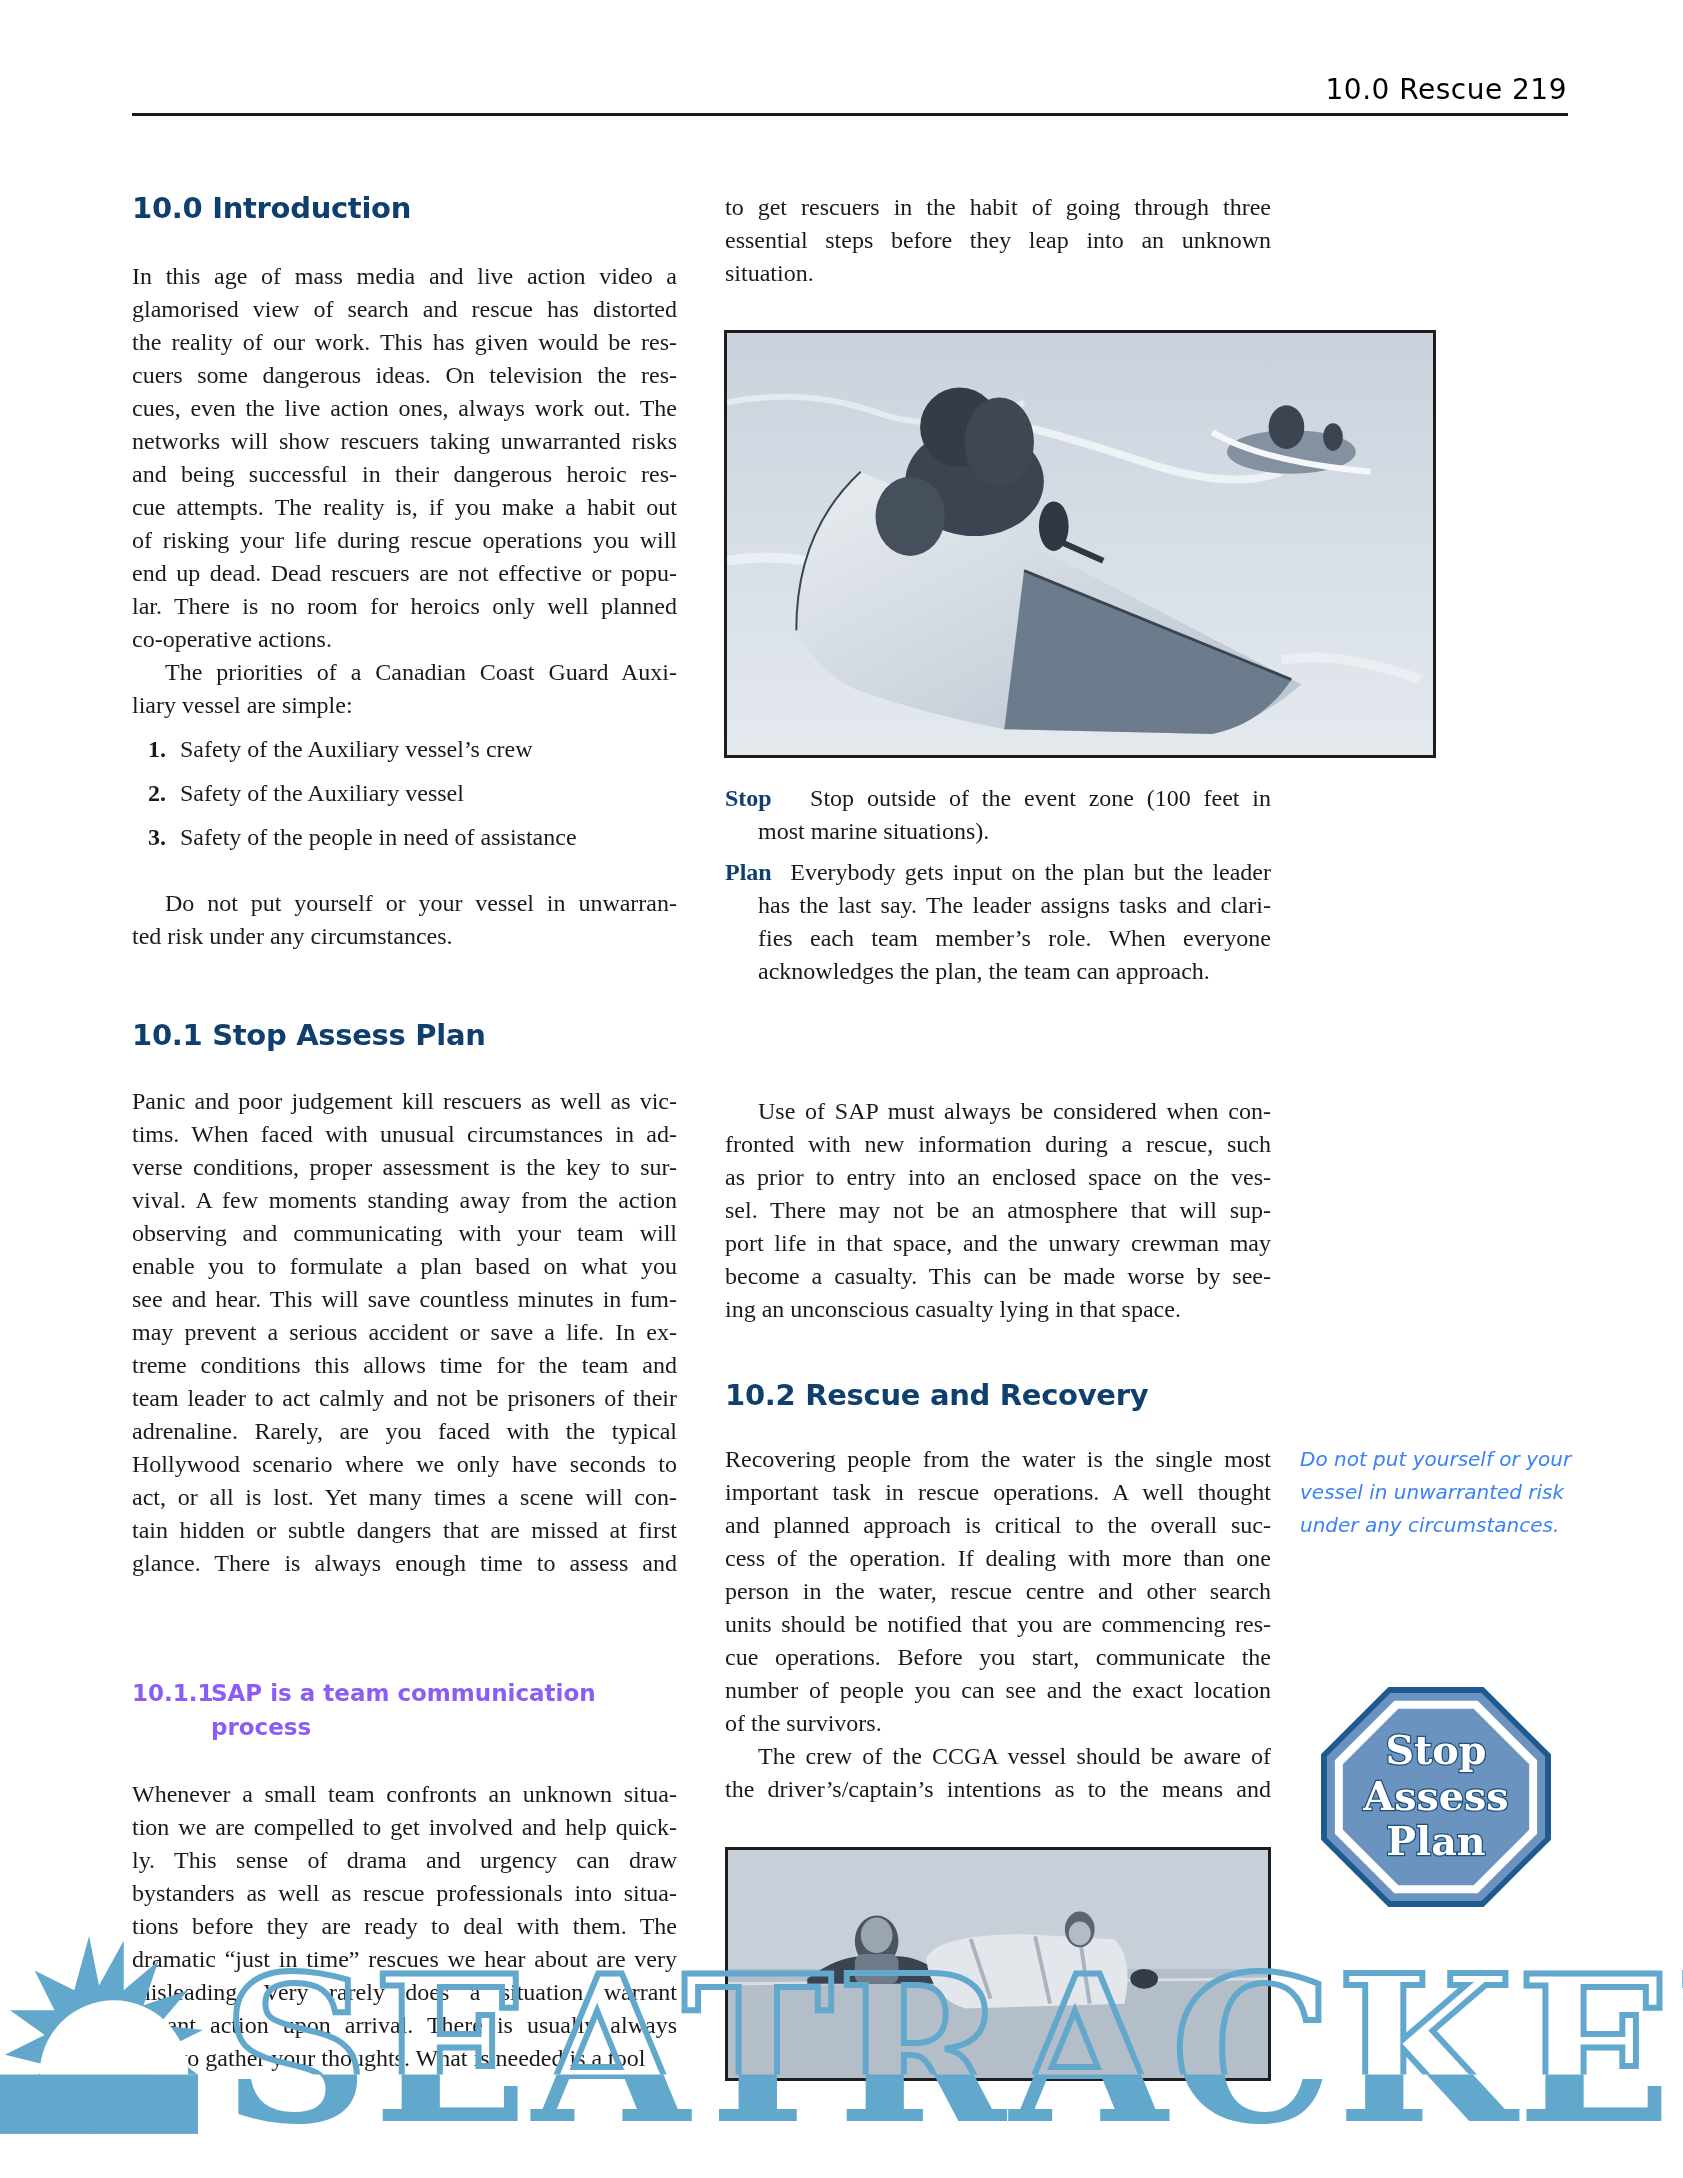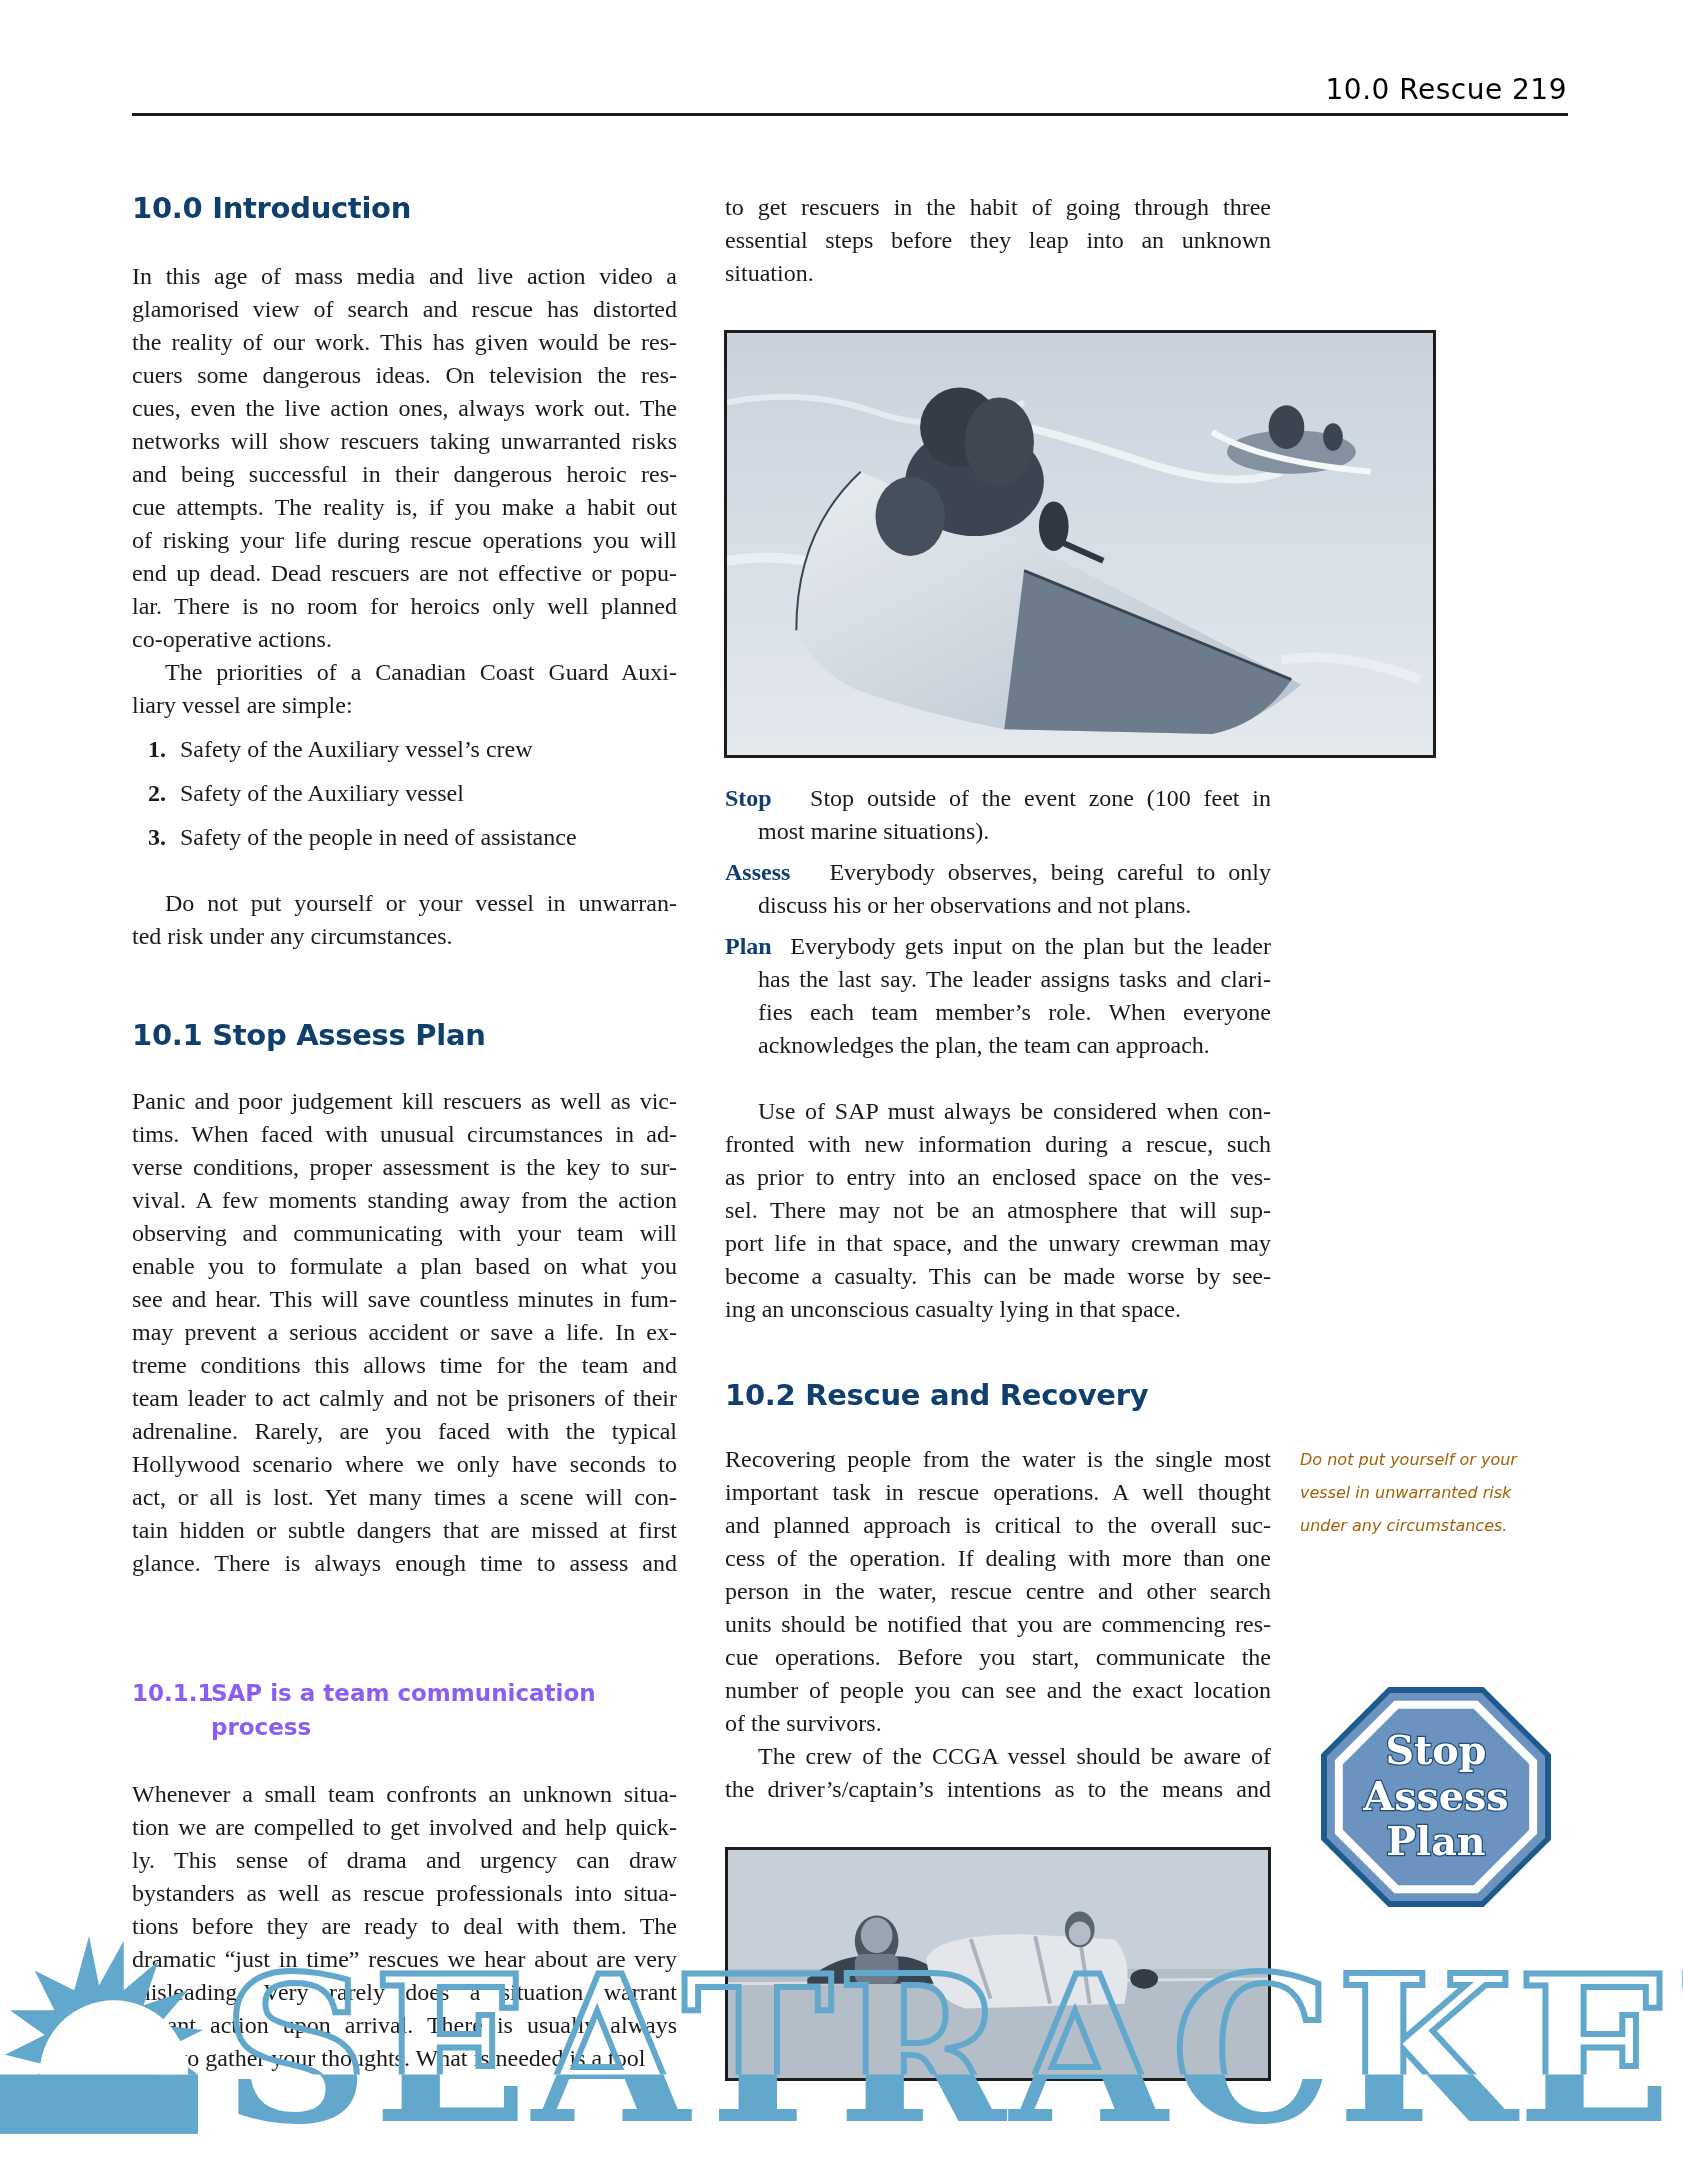--- a/index.html
+++ b/index.html
@@ -13,21 +13,21 @@
   .line { display:block; height:33px; white-space:nowrap; text-align:justify; text-align-last:justify; overflow:hidden; }
   .line.last { text-align-last:left; }
   .col-l { left:132px; width:545px; }
   .col-r { left:725px; width:546px; }
   .indent { padding-left:33px; box-sizing:border-box; }
   .hang { padding-left:33px; box-sizing:border-box; }
   .list-item { font-size:24px; line-height:33px; display:flex; }
   .list-num { width:48px; text-align:right; padding-right:14px; box-sizing:border-box; font-weight:bold; }
   .term { font-weight:bold; color:#0f3f6e; }
   .photo { border:3px solid #1d1d1d; box-sizing:border-box; overflow:hidden; }
-  .sidenote { left:1300px; width:277px; font-family:"DejaVu Sans", sans-serif; font-style:italic; font-size:16px; line-height:33px; color:#a16207; }
+  .sidenote { left:1300px; width:277px; font-family:"DejaVu Sans", sans-serif; font-style:italic; font-size:20px; line-height:33px; color:#3b82f6; }
   .watermark { left:0; top:1916px; width:1683px; height:218px; pointer-events:none; }
 </style>
 </head>
 <body>
 
 <div class="abs running-head">10.0  Rescue  219</div>
 <div class="abs rule"></div>
 
 <div class="abs h1 col-l" style="top:191px;">10.0 Introduction</div>
 
@@ -152,24 +152,20 @@
     <ellipse cx="612" cy="105" rx="10" ry="14" fill="#3b4450"></ellipse>
     <path d="M490 100 Q540 130 650 140" stroke="#f5f7f9" stroke-width="6" fill="none"></path>
   </svg>
 </div>
 
 <div class="abs col-r" style="top:782px;">
   <div class="para" style="margin-bottom:8px;">
     <span class="line" style="text-align-last:justify;"><span class="term">Stop</span>&nbsp;&nbsp;&nbsp;<span>Stop outside of the event zone (100 feet in</span></span>
     <span class="line last hang">most marine situations).</span>
   </div>
-  <div class="para" style="margin-bottom:8px;">
-    <span class="line"><span class="term">Assess</span>&nbsp;&nbsp;&nbsp;<span>Everybody observes, being careful to only</span></span>
-    <span class="line last hang">discuss his or her observations and not plans.</span>
-  </div>
   <div class="para">
     <span class="line"><span class="term">Plan</span>&nbsp;&nbsp;<span>Everybody gets input on the plan but the leader</span></span>
     <span class="line hang">has the last say. The leader assigns tasks and clari-</span>
     <span class="line hang">fies each team member’s role. When everyone</span>
     <span class="line last hang">acknowledges the plan, the team can approach.</span>
   </div>
 </div>
 
 <div class="abs para col-r" style="top:1095px;">
     <span class="line indent">Use of SAP must always be considered when con-</span>

